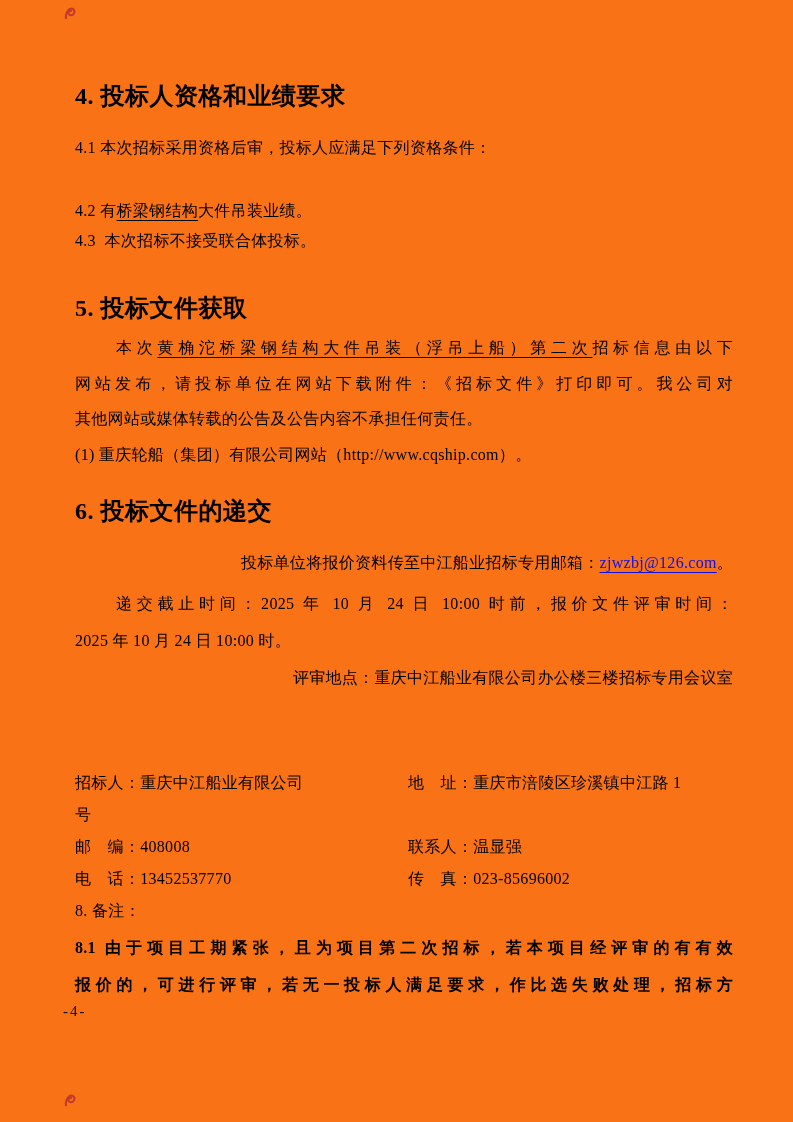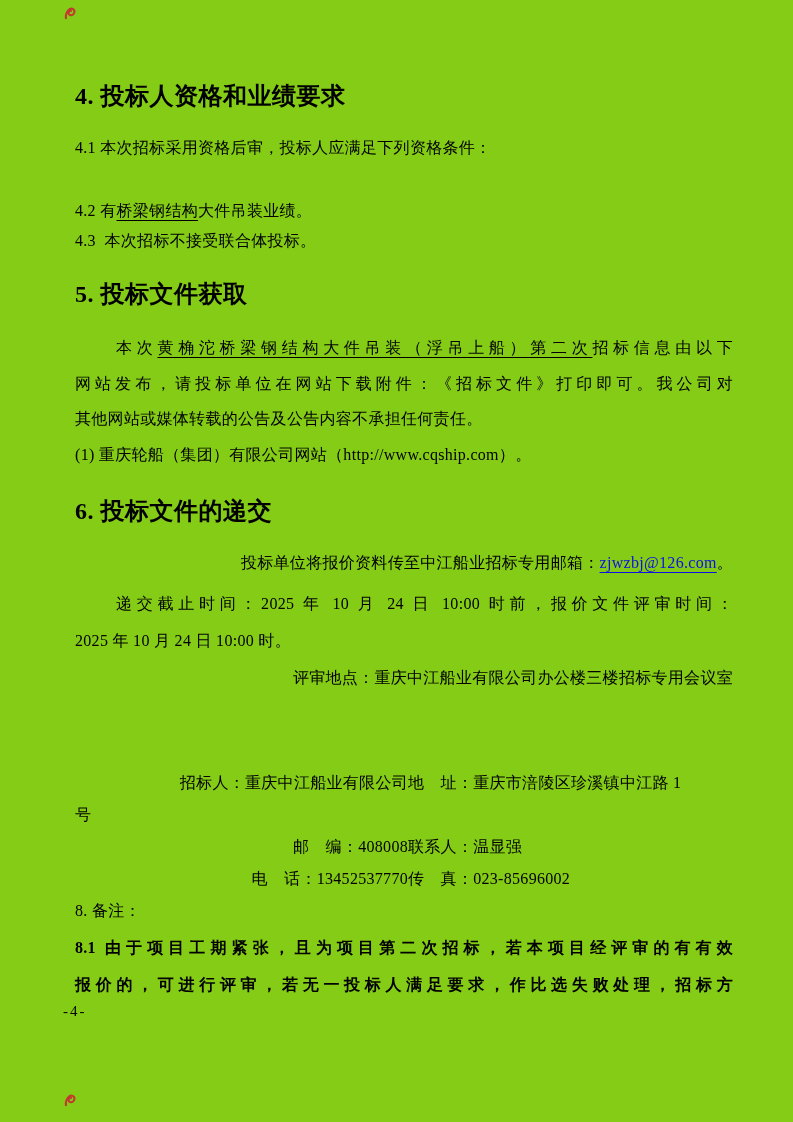--- a/index.html
+++ b/index.html
@@ -1,19 +1,19 @@
 <!DOCTYPE html>
 <html><head>
 <meta charset="utf-8">
 <style>
   html,body{margin:0;padding:0;background:#fff;}
   .page{
     position:relative;
     width:793px;height:1122px;
-    background:#84cc16;
+    background:#f97316;
     color:#000;
     font-family:"Liberation Serif","DejaVu Serif",serif;
     overflow:hidden;
   }
   .ln{
     position:absolute;
     left:75px;
     width:658px;
     font-size:16px;
     line-height:30px;
@@ -30,21 +30,21 @@
   .indent{padding-left:41px;width:617px;text-align:right;}
   .fill{text-align:justify;text-align-last:justify;}
   .u{text-decoration:underline;text-underline-offset:4px;}
   .email{
     color:#0f0fe8;
     text-decoration:underline;
     text-underline-offset:4px;
     font-family:"Liberation Serif","DejaVu Serif",serif;
     cursor:pointer;
   }
-  .colL{display:inline-block;width:333px;text-align:right;}
+  .colL{display:inline-block;width:333px;}
   .footer-num{
     position:absolute;
     left:63px;top:1003px;
     font-size:15px;
     letter-spacing:2px;
   }
   .seal-mark{position:absolute;left:63px;}
 </style>
 </head>
 <body>
@@ -53,21 +53,21 @@
 
   <svg class="seal-mark" style="top:5px" width="16" height="18" viewBox="0 0 16 18">
     <path d="M3 14 C2 8, 6 2, 10 4 C13 6, 11 11, 7 10 C4 9, 6 5, 9 6" stroke="#c23a2e" stroke-width="2" fill="none"></path>
   </svg>
 
   <div class="ln heading" style="top:80px">4. 投标人资格和业绩要求</div>
   <div class="ln" style="top:133px">4.1 本次招标采用资格后审，投标人应满足下列资格条件：</div>
   <div class="ln" style="top:196px"><span>4.2 有</span><span class="u">桥梁钢结构</span><span>大件吊装业绩。</span></div>
   <div class="ln" style="top:226px">4.3  本次招标不接受联合体投标。</div>
 
-  <div class="ln heading" style="top:278px">5. 投标文件获取</div>
+  <div class="ln heading" style="top:292px">5. 投标文件获取</div>
   <div class="ln indent fill" style="top:333px"><span>本次</span><span class="u">黄桷沱桥梁钢结构大件吊装（浮吊上船）第二次</span><span>招标信息由以下</span></div>
   <div class="ln fill" style="top:369px">网站发布，请投标单位在网站下载附件：《招标文件》打印即可。我公司对</div>
   <div class="ln" style="top:404px">其他网站或媒体转载的公告及公告内容不承担任何责任。</div>
   <div class="ln" style="top:440px">(1) 重庆轮船（集团）有限公司网站（http://www.cqship.com）。</div>
 
   <div class="ln heading" style="top:495px">6. 投标文件的递交</div>
   <div class="ln indent" style="top:548px"><span>投标单位将报价资料传至中江船业招标专用邮箱：</span><a class="email" href="#">zjwzbj@126.com</a><span>。</span></div>
   <div class="ln indent fill" style="top:589px">递交截止时间：2025 年 10 月 24 日 10:00 时前，报价文件评审时间：</div>
   <div class="ln" style="top:626px">2025 年 10 月 24 日 10:00 时。</div>
   <div class="ln indent" style="top:663px">评审地点：重庆中江船业有限公司办公楼三楼招标专用会议室</div>

